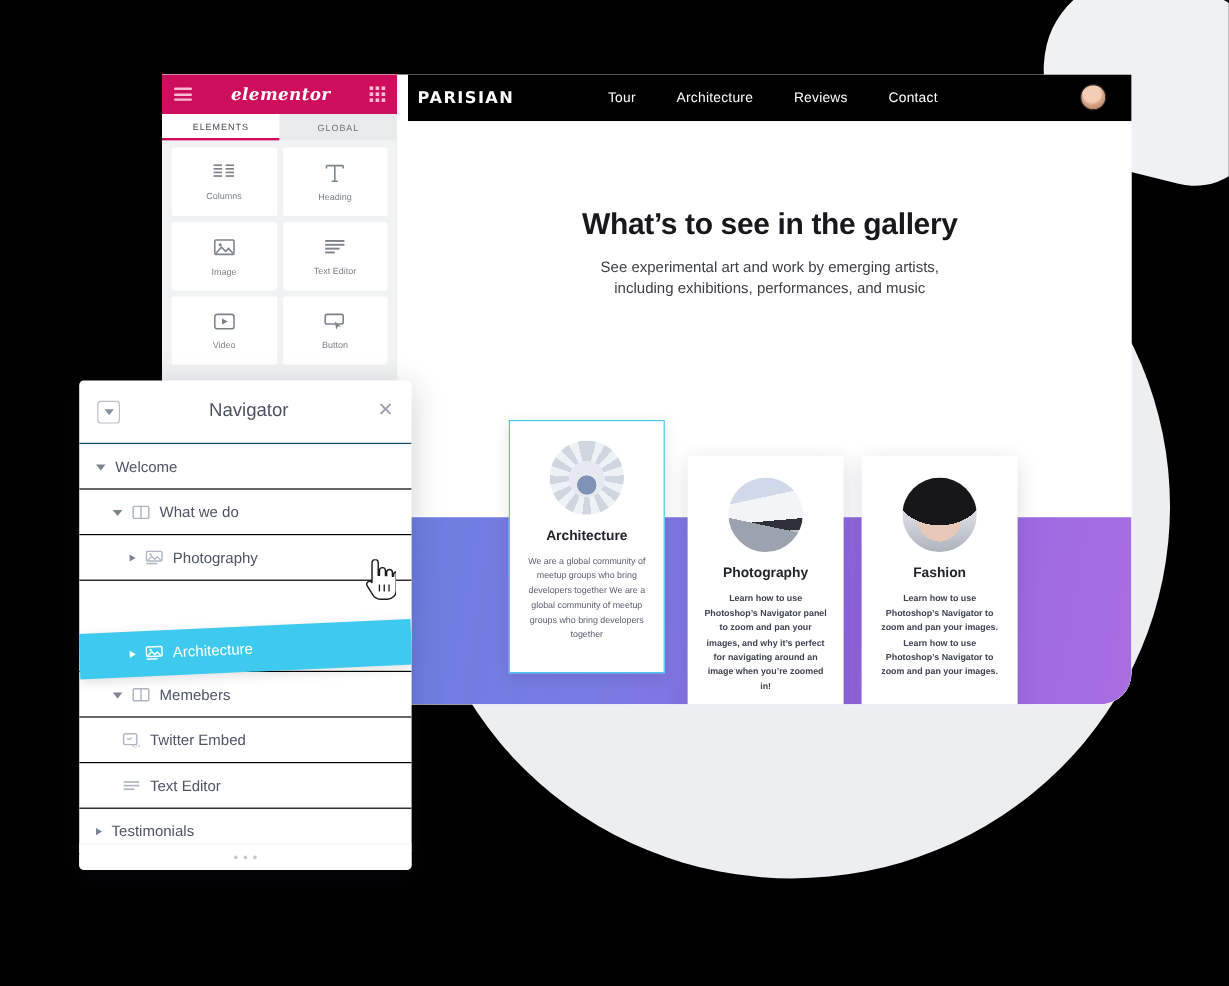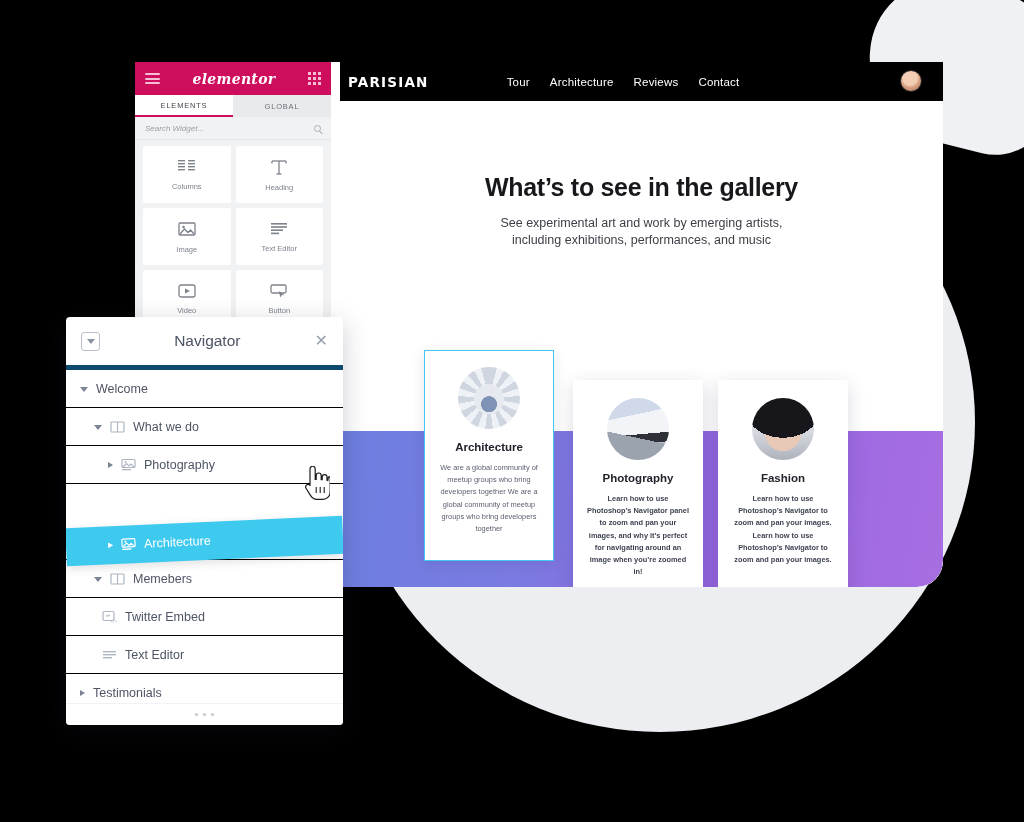--- a/index.html
+++ b/index.html
@@ -38,21 +38,21 @@
     width: 603px; height: 39px;
     background: #000;
     display: flex; align-items: center;
   }
   .logo {
     margin-left: 8px;
     color: #fff; font-size: 13.5px; font-weight: 700;
     letter-spacing: 1.2px;
     font-family: "DejaVu Sans", sans-serif;
   }
-  .site-nav { display: flex; margin-left: 78px; gap: 20px; }
+  .site-nav { display: flex; margin-left: 78px; gap: 34px; }
   .site-nav a {
     color: #fff; font-size: 11.5px; text-decoration: none;
     letter-spacing: .2px;
   }
   .avatar {
     position: absolute; right: 21px; top: 8px;
     width: 22px; height: 22px; border-radius: 50%;
     background: radial-gradient(circle at 45% 35%, #f3cdb4 0 42%, #d8a283 55%, #a9725a 100%);
     border: 1px solid #2a2a2a;
   }
@@ -197,21 +197,21 @@
   .navigator {
     position: absolute; left: 66px; top: 317px;
     width: 277px; height: 408px;
     background: #fff;
     border-radius: 4px;
     box-shadow: 0 6px 26px rgba(30,35,60,.22);
     overflow: hidden;
   }
   .nav-head {
     height: 53px; display: flex; align-items: center;
-    padding: 0 15px; border-bottom: 5px solid #0c4a6e;
+    padding: 0 15px; border-bottom: 1px solid #0c4a6e;
   }
   .nav-box {
     width: 19px; height: 19px; border: 1.5px solid #b9c0cb;
     border-radius: 3px; display: flex; align-items: center; justify-content: center;
   }
   .tri-down {
     width: 0; height: 0;
     border-left: 4px solid transparent; border-right: 4px solid transparent;
     border-top: 5px solid #8a93a1;
   }
@@ -335,24 +335,20 @@
           <i></i>
           <i></i>
       </div>
     </div>
 
     <div class="el-tabs">
       <div class="el-tab active">ELEMENTS</div>
       <div class="el-tab">GLOBAL</div>
     </div>
 
-    <div class="el-search">
-      <span>Search Widget...</span>
-      <span class="mag"></span>
-    </div>
 
     <div class="widgets">
 
       <div class="widget">
         <svg class="wico" width="20" height="17" viewBox="0 0 20 17">
           <g fill="currentColor">
               <rect x="1" y="2" width="7" height="1.4"></rect>
               <rect x="1" y="5" width="7" height="1.4"></rect>
           <rect x="1" y="8" width="7" height="1.4"></rect>
               <rect x="1" y="11" width="7" height="1.4"></rect>

